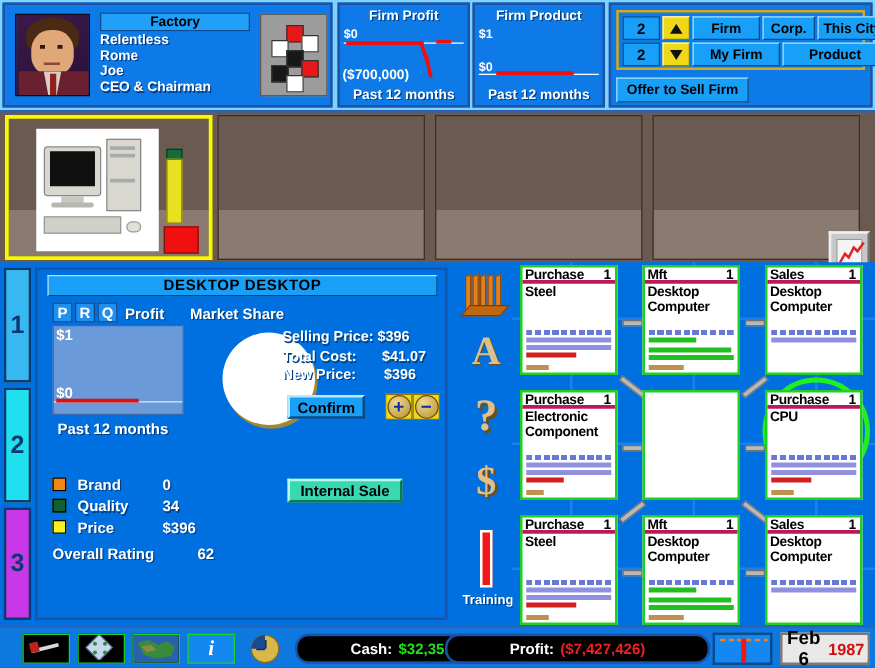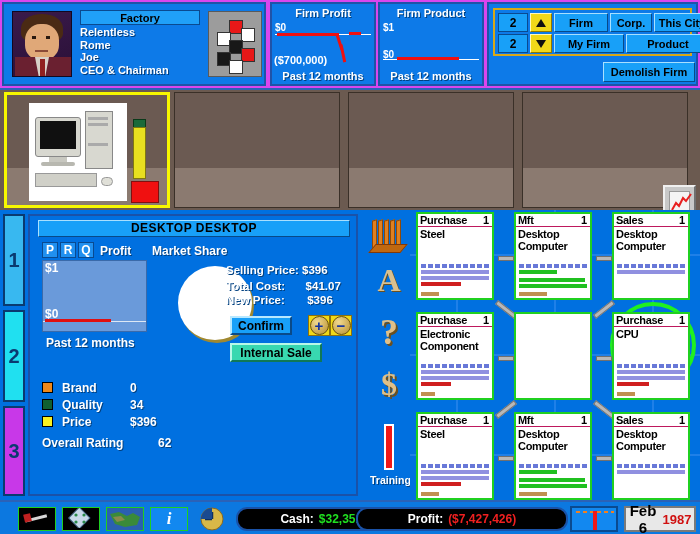--- a/index.html
+++ b/index.html
@@ -6,21 +6,21 @@
   body {
     width: 700px; height: 534px;
     background: #0068d8;
     font-family: "Liberation Sans", sans-serif;
     overflow: hidden;
     position: relative;
   }
   .app { position: absolute; inset: 0; background: #0070e0; }
 
   
-  .topbar { position: absolute; left:0; top:0; width:700px; height:88px; background:#d946ef; }
+  .topbar { position: absolute; left:0; top:0; width:700px; height:88px; background:#7dd3fc; }
 
   
   .firm-panel { left:2px; top:2px; width:264px; height:84px;
     border:2px solid #1f53a8; background:#0d7ae8; position:absolute; }
   .portrait {
     position:absolute; left:8px; top:7px; width:60px; height:66px;
     background: linear-gradient(160deg,#3a1a4a 0%,#2a1038 100%);
     border:1px solid #120820; overflow:hidden;
   }
   .face-hair { position:absolute; left:8px; top:2px; width:42px; height:28px;
@@ -139,21 +139,21 @@
     border-radius:50%; background:#ffffff; box-shadow:2px 3px 0 #a08830; }
   .pricerow { position:absolute; color:#fff; font-size:11.5px; font-weight:bold;
     text-shadow:1px 1px 0 #004080; white-space:nowrap;}
   .small-btn { background:#18a0f8; border-top:2px solid #b8e8ff; border-left:2px solid #b8e8ff;
     border-right:2px solid #0a4a88; border-bottom:2px solid #0a4a88;
     color:#000; font-size:12px; font-weight:bold; text-align:center; cursor:pointer;
     display:flex; align-items:center; justify-content:center;}
   .teal-btn { background:#38d8b0; border-top:2px solid #b8f8e8; border-left:2px solid #b8f8e8;
     border-right:2px solid #107858; border-bottom:2px solid #107858;
     color:#000; font-size:12px; font-weight:bold; text-align:center; cursor:pointer;
-    display:flex; align-items:center; justify-content:center;}
+    display:flex; align-items:center; justify-content:center;margin-top:40px;}
   .circ-btn { width:19px;height:19px;border-radius:50%;
     background: radial-gradient(circle at 35% 30%, #f0d890, #b89030);
     border:1px solid #6a5010; display:flex;align-items:center;justify-content:center;
     color:#1030a0; font-size:15px; font-weight:bold; cursor:pointer; line-height:1;}
   .swatch { position:absolute; width:11px; height:11px; border:1px solid #000; }
 
   
   .iconcol { position:absolute; left:366px; top:0px; width:44px; height:290px; background:#0070e0;}
   .ic { position:absolute; left:4px; width:38px; }
   .blocks { position:relative; width:38px; height:40px; }
@@ -168,21 +168,21 @@
   .train-bar { width:10px; height:46px; background:#f01818; border:2px solid #fff; margin:0 auto;}
   .train-lbl { color:#fff; font-size:10.5px; font-weight:bold; text-align:center;
     text-shadow:1px 1px 0 #004080;}
 
   
   .factory { position:absolute; left:410px; top:0px; width:290px; height:290px;
     background:#0070e0; }
   .fgrid-line { position:absolute; background:#1f80e8; }
   .cell { position:absolute; width:78px; height:88px; background:#ffffff;
     border:2px solid #20d020; cursor:pointer; }
-  .cell-hdr { position:relative; height:13px; border-bottom:1px solid #be185d;}
+  .cell-hdr { position:relative; height:13px; border-bottom:3px solid #be185d;}
   .cell-txt { position:absolute; left:2px; top:0; color:#000; font-size:11px;
     font-weight:bold; line-height:12.5px; letter-spacing:-0.3px;}
   .cell-num { position:absolute; right:3px; top:0; color:#000; font-size:11px; font-weight:bold;}
   .cbar { position:absolute; left:3px; height:4px; }
   .cbar.dash { background: repeating-linear-gradient(to right,#6878d8 0 5px,#fff 5px 7px); }
   .conveyor { position:absolute; background:#b8b8b8; border:1px solid #707070; }
   .hl-circle { position:absolute; border:4px solid #20f020; border-radius:50%; }
 
   
   .bottom { position:absolute; left:0; top:500px; width:700px; height:34px; background:#0c78e0;
@@ -271,21 +271,21 @@
         <div class="btn" style="position:absolute;left:115px;top:3px;width:42px;height:19px;">Corp.</div>
         <div class="btn" style="position:absolute;left:159px;top:3px;width:56px;height:19px;">This City</div>
 
         <div class="num-box" style="position:absolute;left:3px;top:24px;width:30px;height:19px;">2</div>
         <div class="arrow-box" style="position:absolute;left:35px;top:24px;width:22px;height:19px;">
             <div class="arrow-dn"></div>
           </div>
         <div class="btn" style="position:absolute;left:59px;top:24px;width:70px;height:19px;">My Firm</div>
         <div class="btn" style="position:absolute;left:131px;top:24px;width:84px;height:19px;">Product</div>
       </div>
-      <div class="btn" style="position:absolute;left:114px;top:58px;width:92px;height:20px;">Demolish Firm</div>
+      <div class="btn" style="position:absolute;left:4px;top:58px;width:106px;height:20px;">Offer to Sell Firm</div>
     </div>
   </div>
 
   <div class="shelf">
     <div class="slot sel" style="left:4px;">
       <div class="prod-img">
         <div class="monitor-body"></div>
           <div class="monitor-screen"></div>
         <div class="monitor-stand"></div>
           <div class="monitor-base"></div>

